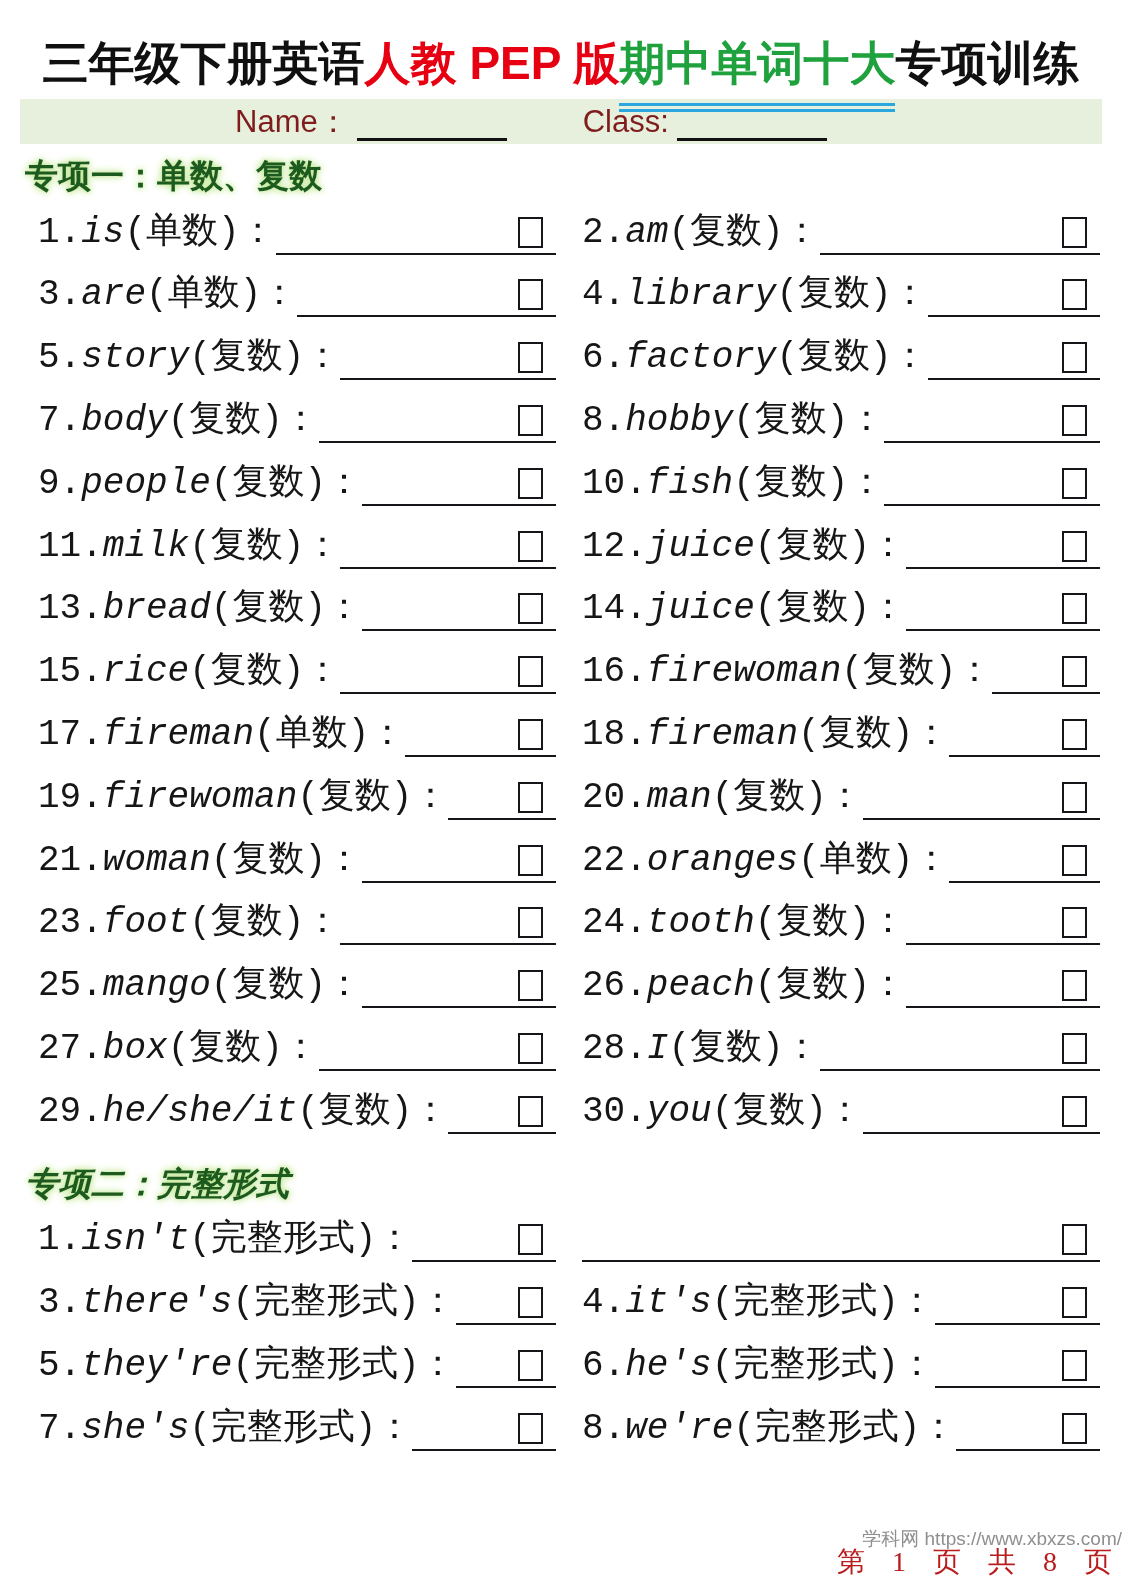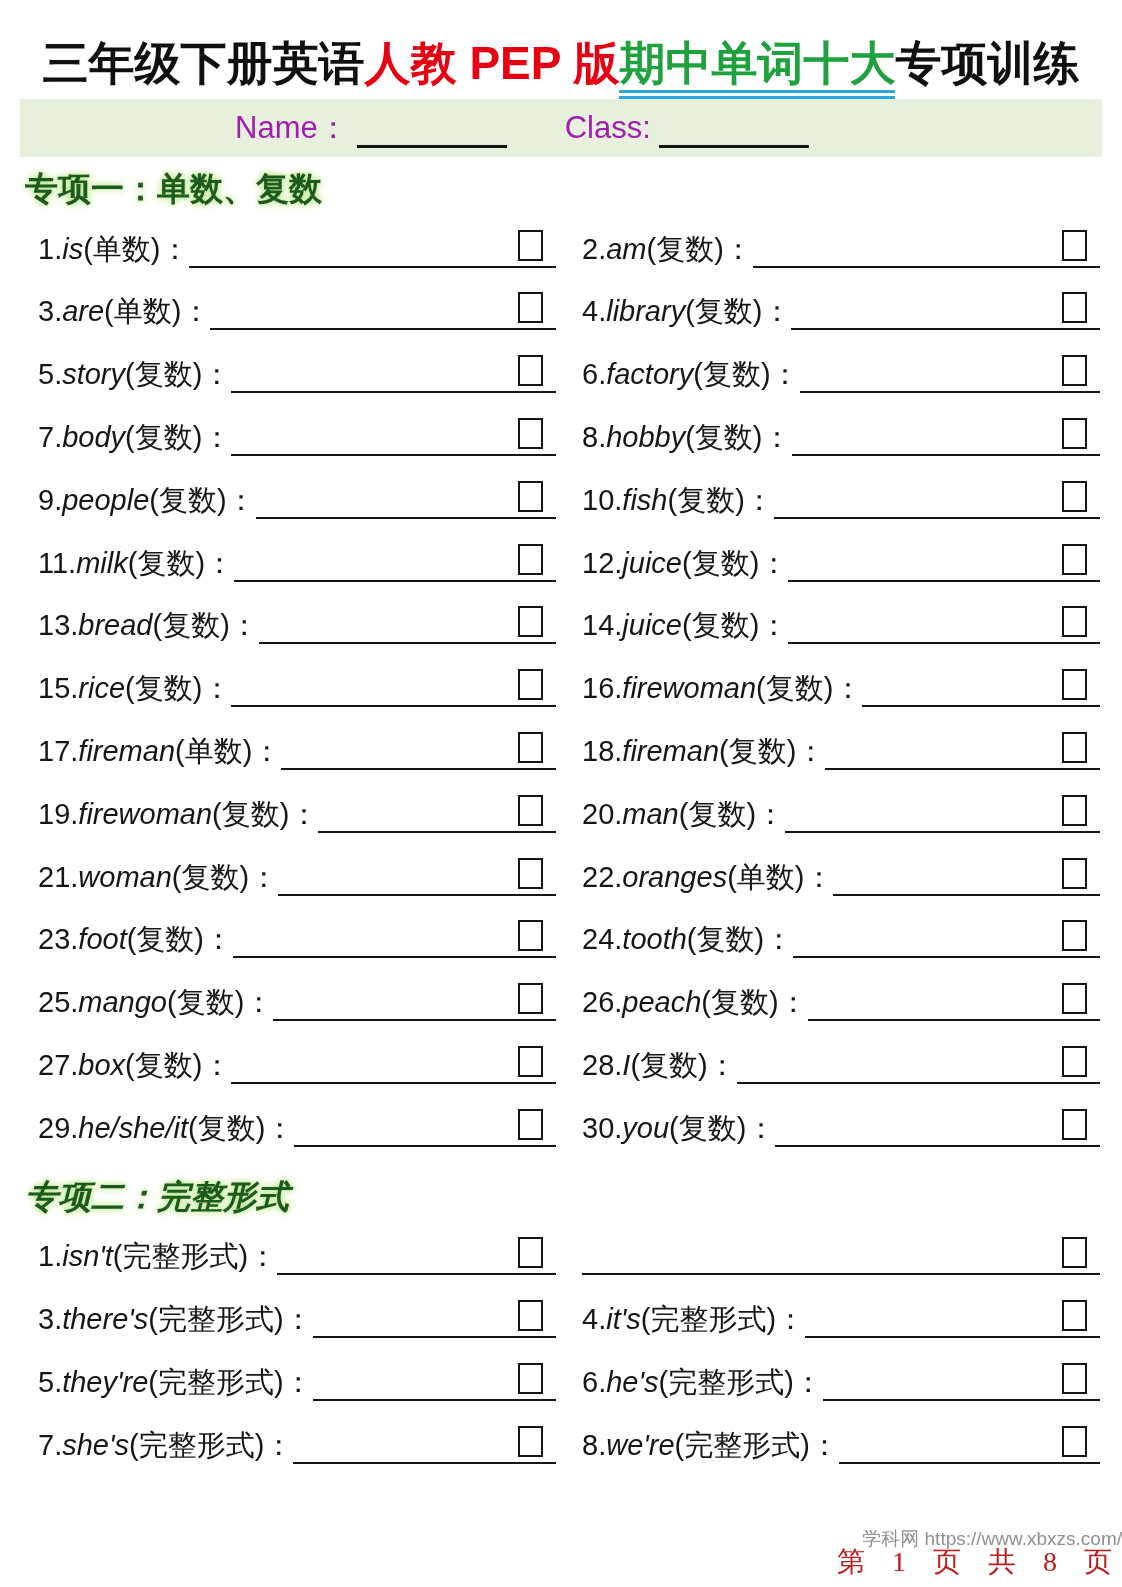--- a/index.html
+++ b/index.html
@@ -11,51 +11,51 @@
   
   .title{
     margin:36px 10px 4px;text-align:center;
     font-size:46px;font-weight:900;line-height:1.2;color:#101010;
     white-space:nowrap;
   }
   .title .t-red{color:var(--title-red,#e60012);}
   .title .t-green{
     color:var(--title-green,#1fa23d);
     border-bottom:9px double var(--underline-blue,#2aa7df);
-    padding-bottom:1px;
+    padding-bottom:14px;
   }
   
   .name-bar{
-    margin:8px 20px 0;height:58px;
+    margin:8px 20px 0;height:45px;
     background:var(--bar-bg,#e7f0dd);
     display:flex;align-items:center;
-    font-size:31px;color:#a21caf;
+    font-size:31px;color:#7f1d1d;
   }
   .nc-name{margin-left:215px;}
-  .nc-class{margin-left:58px;}
+  .nc-class{margin-left:76px;}
   .nc-line{
     display:inline-block;width:150px;height:36px;
     border-bottom:3px solid #111;margin-left:8px;
   }
   
   .sec-heading{
     margin:12px 0 0 25px;
     font-size:33px;font-weight:bold;line-height:1.2;
     color:var(--heading-green,#1c5a1f);
     text-shadow:0 0 6px #bce48c,0 0 2px #d2efae,0 0 10px #d2efae;
   }
   section + section .sec-heading{margin-top:24px;font-style:italic;}
   
   .items-grid{
     display:grid;grid-template-columns:1fr 1fr;column-gap:26px;
     grid-auto-rows:62.8px;
     padding:2px 22px 0 38px;
   }
   .item{display:flex;align-items:flex-end;min-width:0;padding-bottom:6px;}
-  .lbl{white-space:nowrap;font-size:29px;line-height:1;padding-bottom:4px;}
+  .lbl{white-space:nowrap;font-size:36px;line-height:1;padding-bottom:4px;font-family:Liberation Mono, monospace;}
   .word{font-style:italic;}
   .blank{
     flex:1 1 auto;min-width:36px;height:40px;position:relative;
     border-bottom:2.5px solid #15151a;
   }
   .checkbox{
     position:absolute;right:13px;bottom:5px;
     width:25px;height:31px;box-sizing:border-box;
     border:2.5px solid #15151a;background:#fff;
   }

